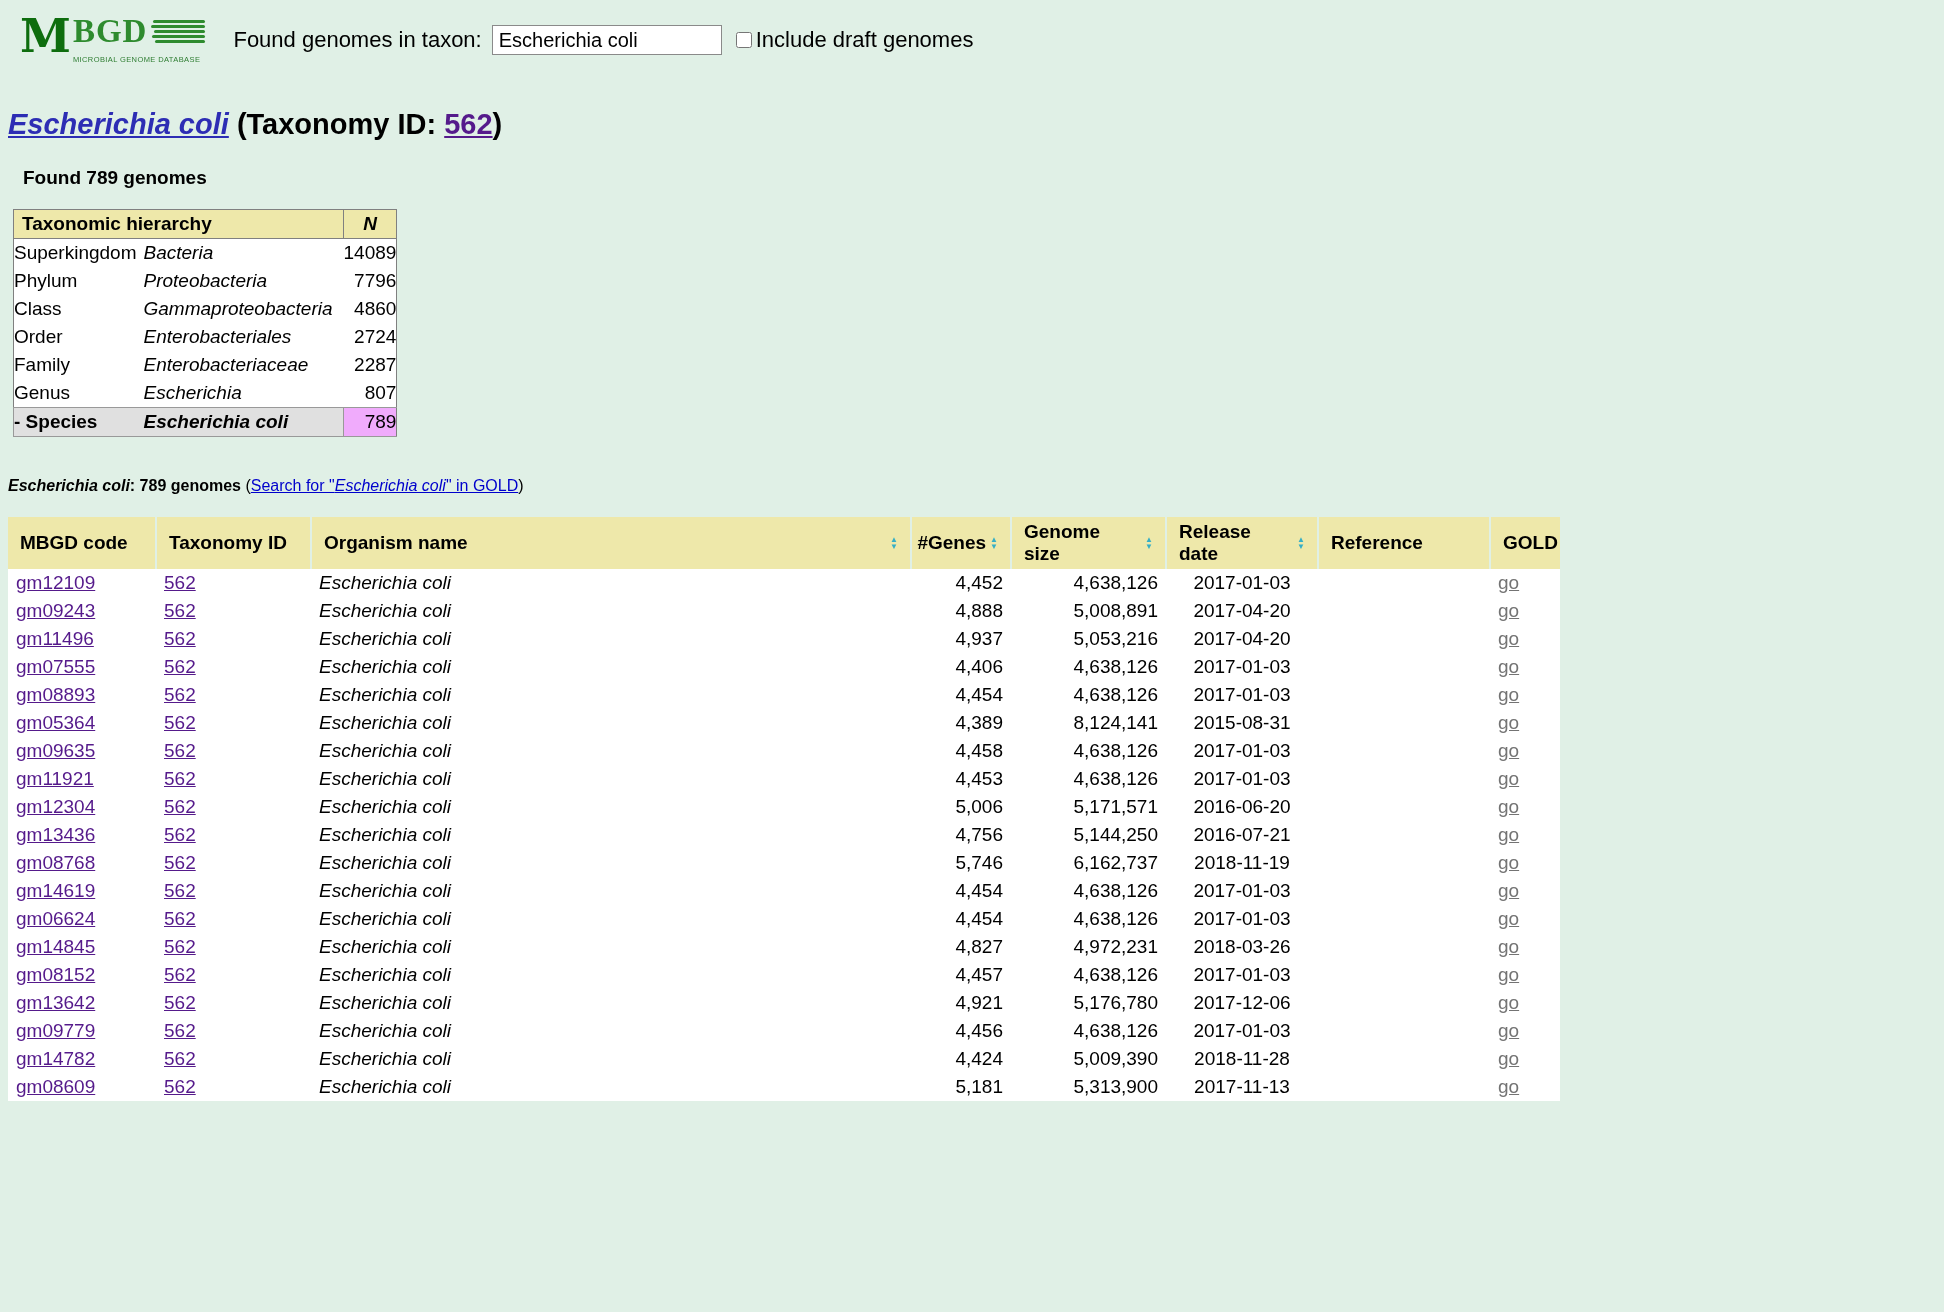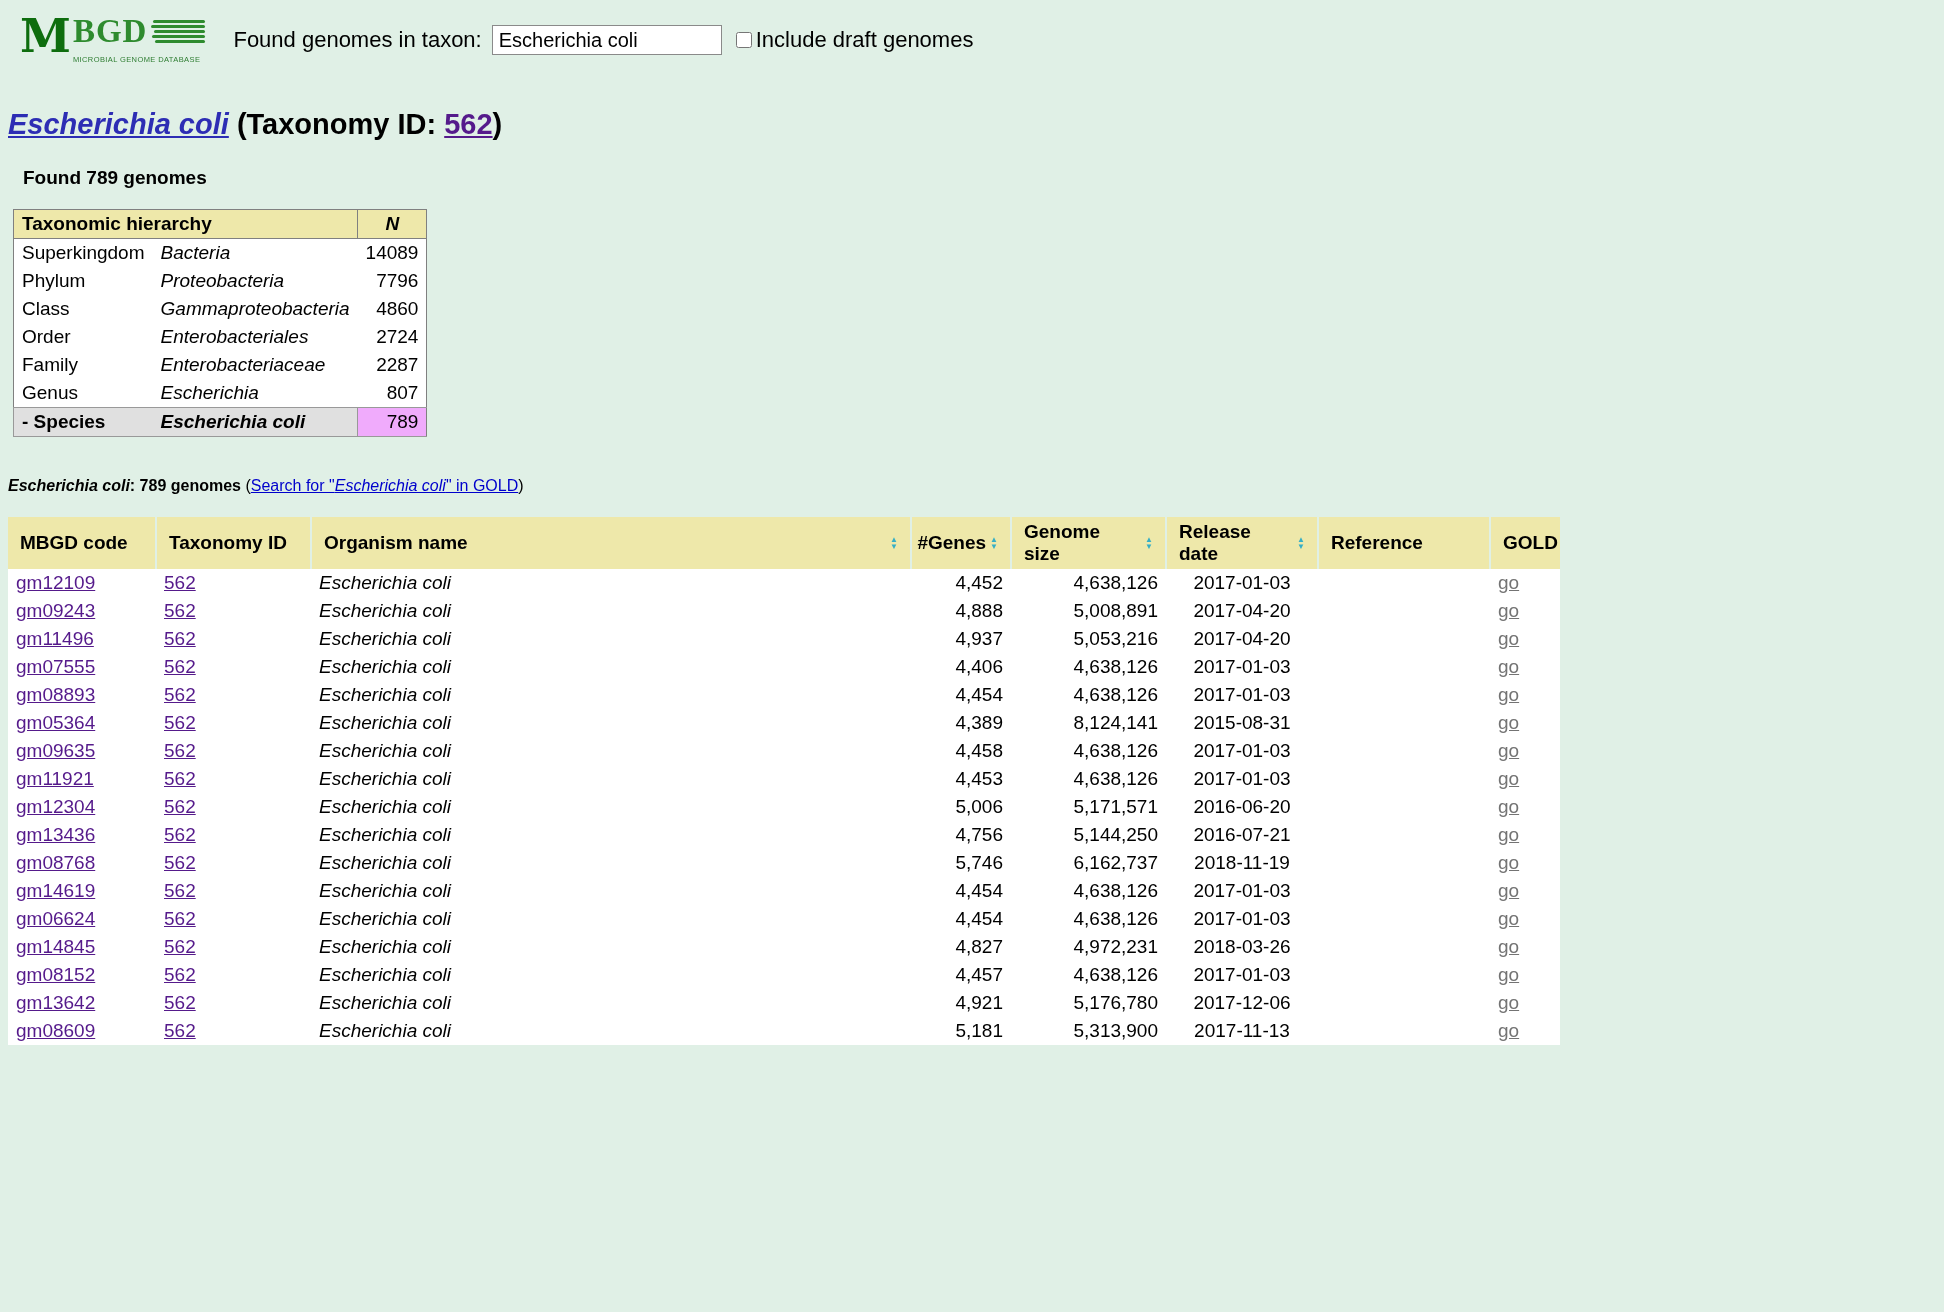--- a/index.html
+++ b/index.html
@@ -53,21 +53,21 @@
     border-collapse: collapse;
     background: #fff;
     border: 1px solid #808080;
     font-size: 19px;
   }
   .hier th {
     background: #eee8aa; border: 1px solid #808080;
     padding: 3px 8px; text-align: left; font-size: 19px;
   }
   .hier th.ncol-h { text-align: center; font-style: italic; width: 50px; }
-  .hier td { padding: 3px 8px; }
+  .hier td { padding: 3px 0; }
   .hier td.rank { width: 130px; }
   .hier td.tname { width: 200px; font-style: italic; }
   .hier td.ncol { width: 50px; text-align: right; }
   .hier tr.species-row td { background: #e0e0e0; border-top: 1px solid #999; border-bottom: 1px solid #999; }
   .hier tr.species-row td.rank { font-weight: bold; border-left: 1px solid #999; }
   .hier tr.species-row td.tname { font-weight: bold; }
   .hier tr.species-row td.ncol { background: #f0abfc; border-left: 1px solid #999; }
 
   
   .genomes-line { margin: 40px 0 0 8px; font-size: 16px; }
@@ -398,20 +398,40 @@
         <td><a class="vlink">gm13642</a></td>
         <td><a class="vlink">562</a></td>
         <td class="org">Escherichia coli</td>
         <td class="num">4,921</td>
         <td class="num">5,176,780</td>
         <td class="date">2017-12-06</td>
         <td></td>
         <td><a class="glink">go</a></td>
       </tr>
       <tr>
+        <td><a class="vlink">gm09779</a></td>
+        <td><a class="vlink">562</a></td>
+        <td class="org">Escherichia coli</td>
+        <td class="num">4,456</td>
+        <td class="num">4,638,126</td>
+        <td class="date">2017-01-03</td>
+        <td></td>
+        <td><a class="glink">go</a></td>
+      </tr>
+      <tr>
+        <td><a class="vlink">gm14782</a></td>
+        <td><a class="vlink">562</a></td>
+        <td class="org">Escherichia coli</td>
+        <td class="num">4,424</td>
+        <td class="num">5,009,390</td>
+        <td class="date">2018-11-28</td>
+        <td></td>
+        <td><a class="glink">go</a></td>
+      </tr>
+      <tr>
         <td><a class="vlink">gm08609</a></td>
         <td><a class="vlink">562</a></td>
         <td class="org">Escherichia coli</td>
         <td class="num">5,181</td>
         <td class="num">5,313,900</td>
         <td class="date">2017-11-13</td>
         <td></td>
         <td><a class="glink">go</a></td>
       </tr>
     </tbody>

